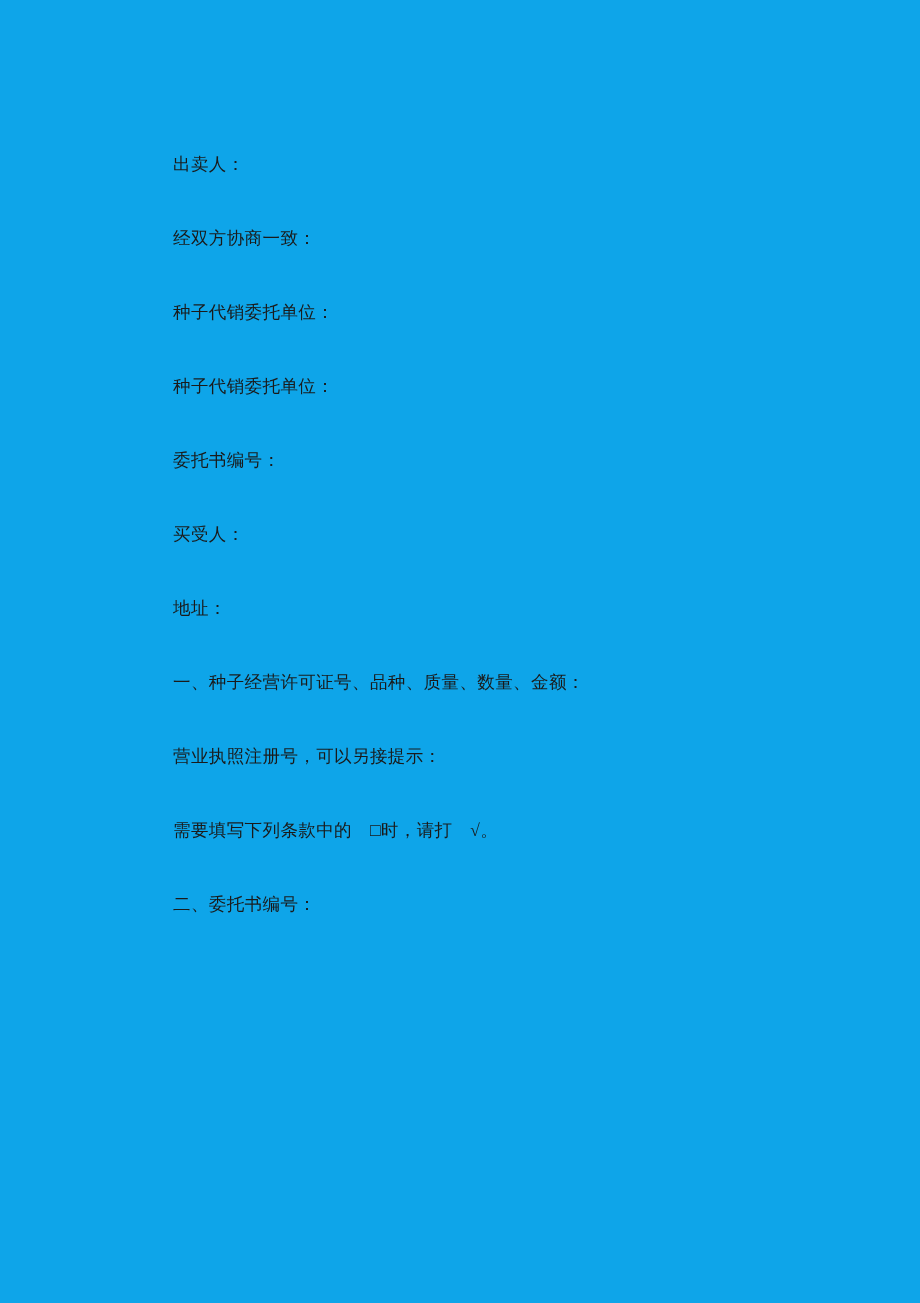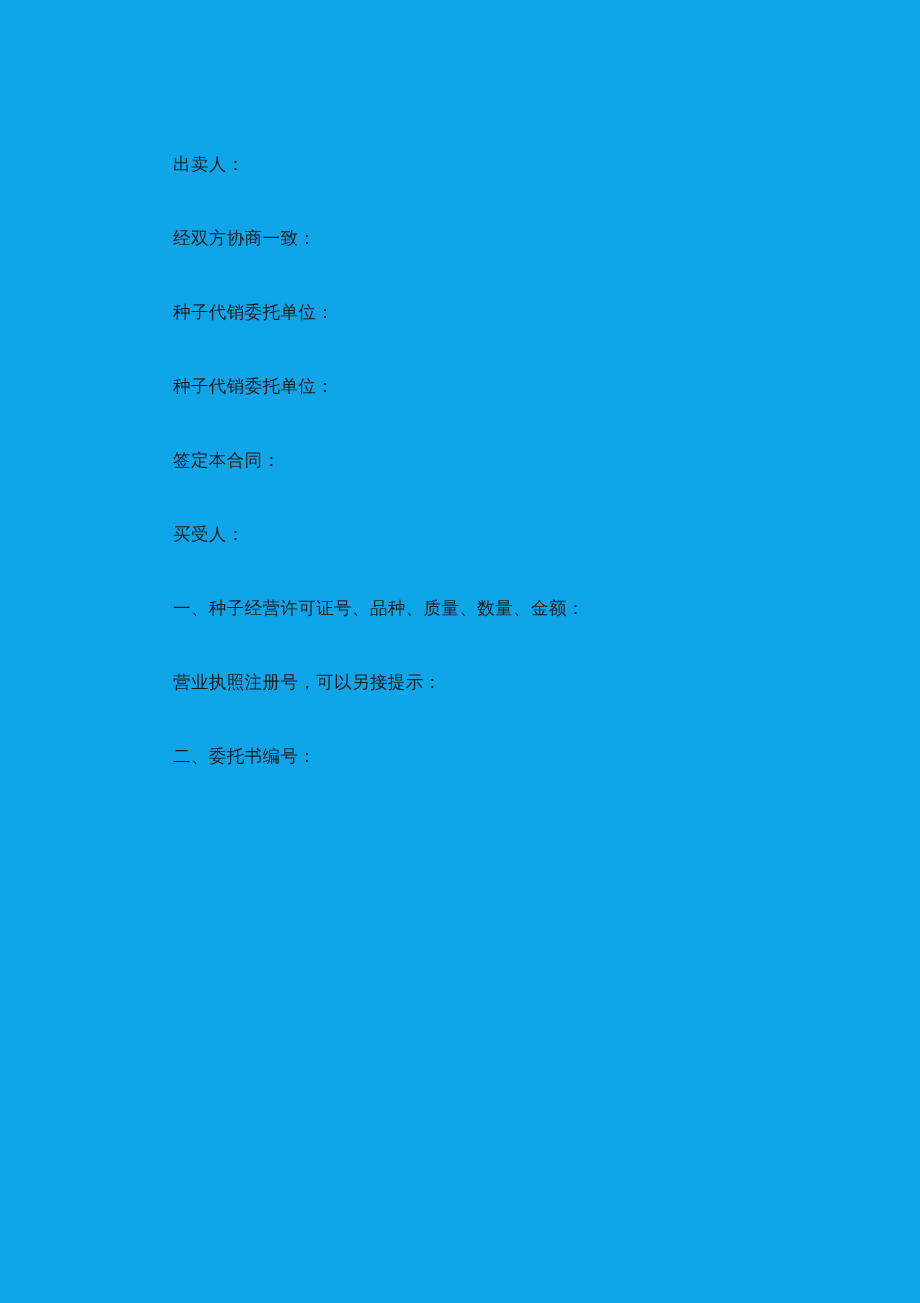--- a/index.html
+++ b/index.html
@@ -36,19 +36,21 @@
 </style>
 </head>
 <body>
 
 <div class="document-page">
   <div class="text-block">
     <p class="doc-par">出卖人：</p>
     <p class="doc-par">经双方协商一致：</p>
     <p class="doc-par">种子代销委托单位：</p>
     <p class="doc-par">种子代销委托单位：</p>
-    <p class="doc-par">签定本合同：</p>
+    <p class="doc-par">委托书编号：</p>
     <p class="doc-par">买受人：</p>
+    <p class="doc-par">地址：</p>
     <p class="doc-par">一、种子经营许可证号、品种、质量、数量、金额：</p>
     <p class="doc-par">营业执照注册号，可以另接提示：</p>
+    <p class="doc-par">需要填写下列条款中的　□时，请打　√。</p>
     <p class="doc-par">二、委托书编号：</p>
   </div>
 </div>
 
 </body></html>

